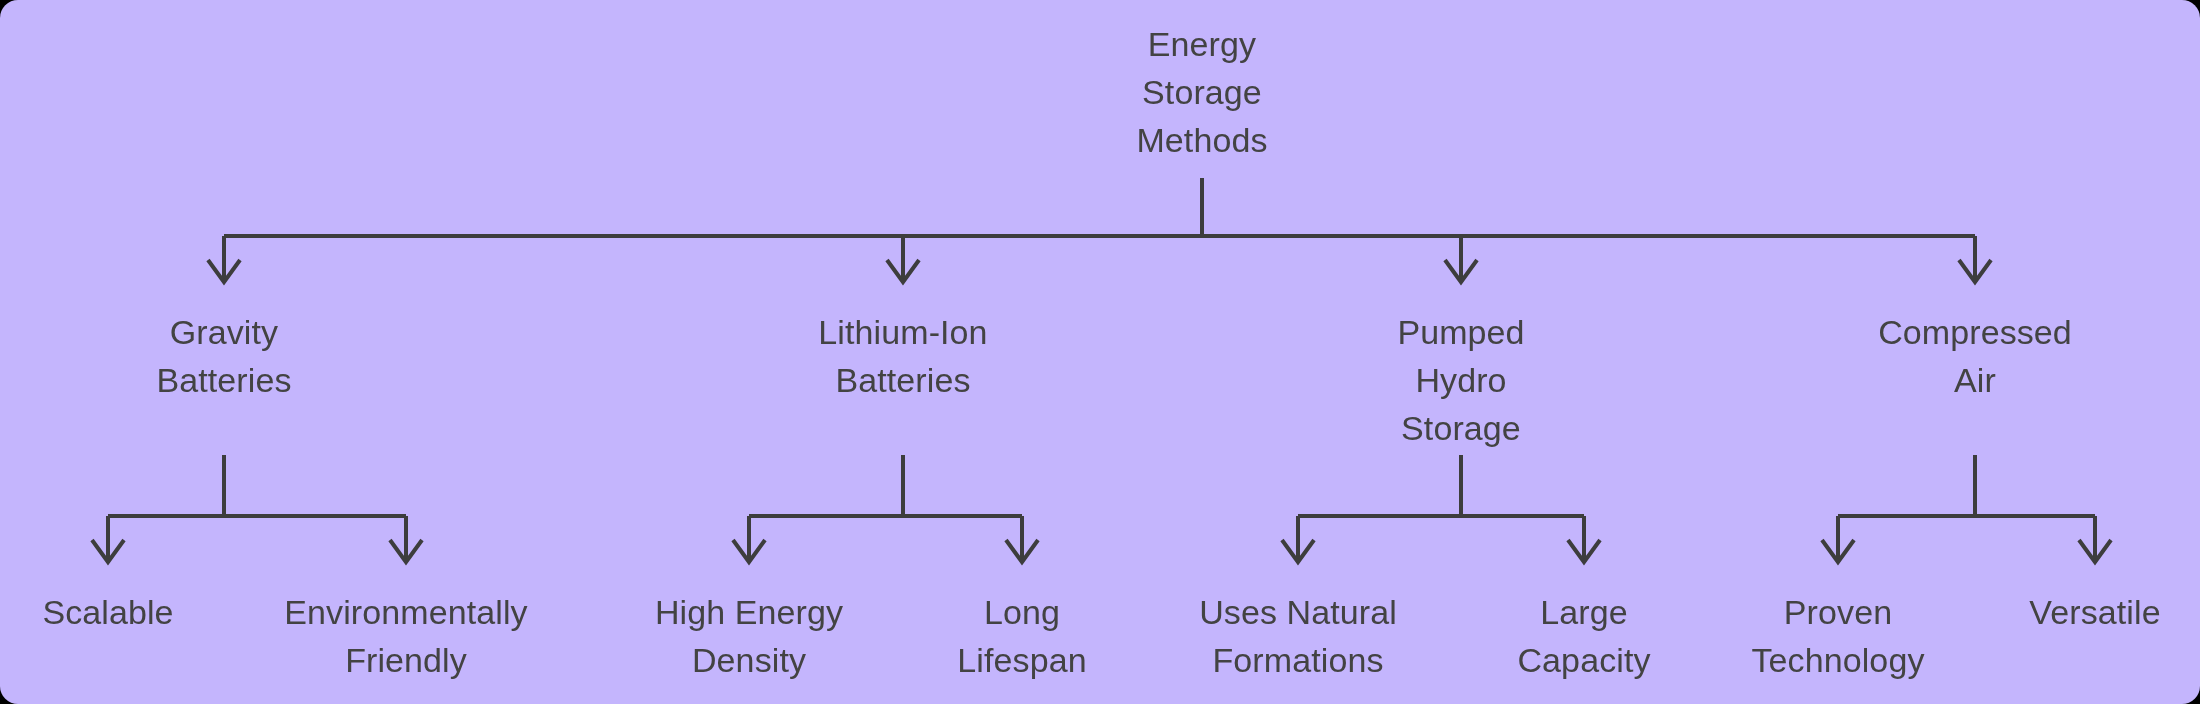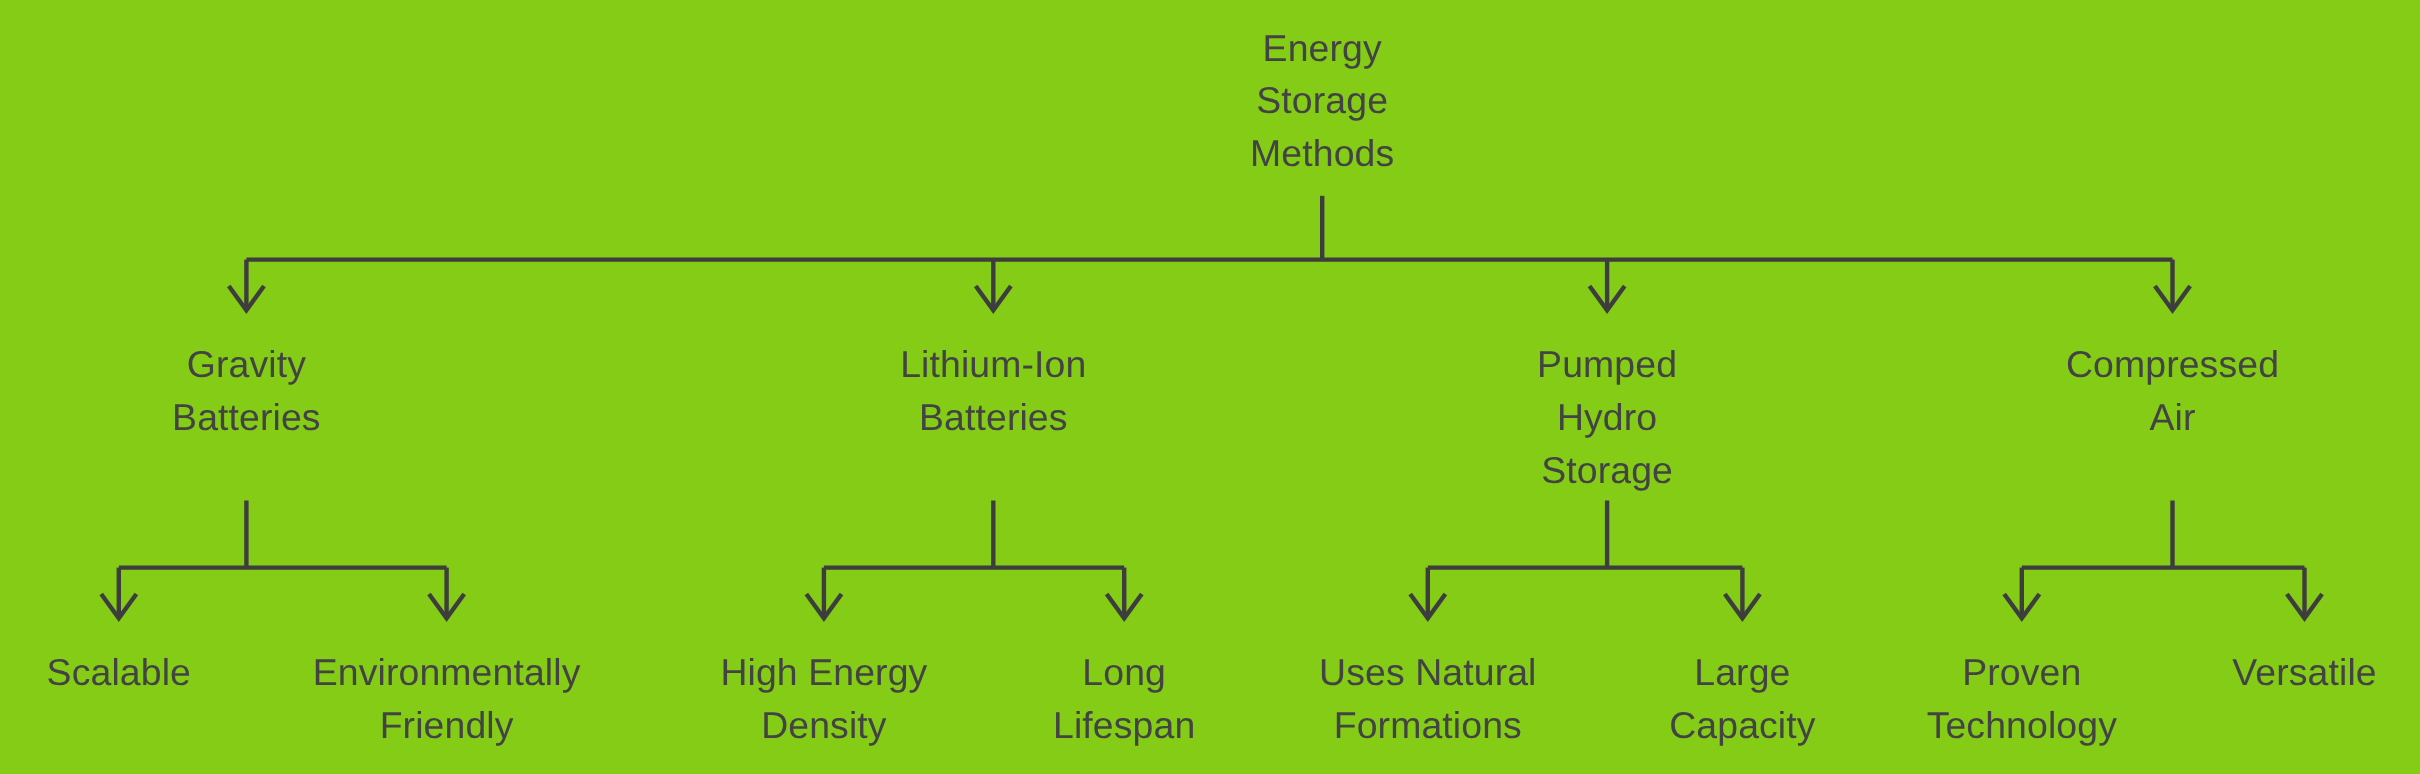--- a/index.html
+++ b/index.html
@@ -8,22 +8,23 @@
     padding: 0;
     background: #000000;
   }
   body {
     font-family: "Liberation Sans", sans-serif;
   }
   #diagram-root {
     position: relative;
     width: 2200px;
     height: 704px;
-    background: #84cc16;
+    background: #c4b5fd;
     overflow: hidden;
+    border-radius: 18px;
   }
   #edge-layer {
     position: absolute;
     left: 0;
     top: 0;
     width: 2200px;
     height: 704px;
     pointer-events: none;
   }
   .node {

